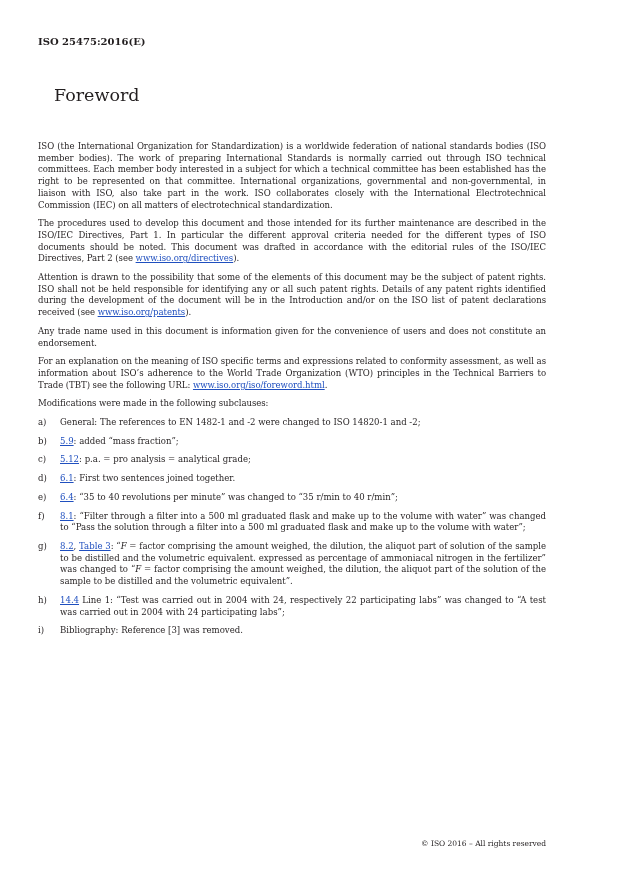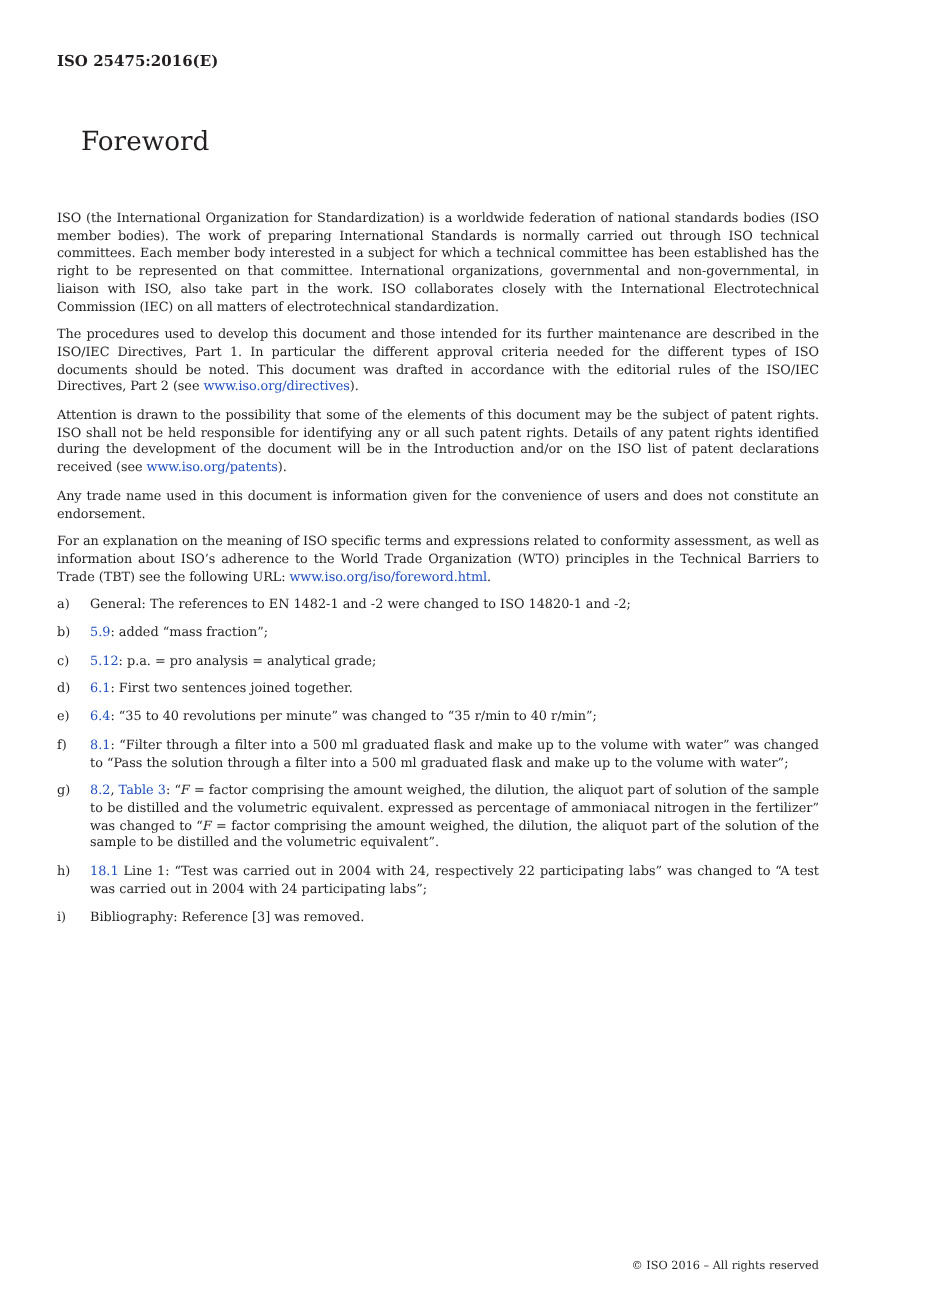--- a/index.html
+++ b/index.html
@@ -15,21 +15,21 @@
     }
     .title {
       position: absolute; top: 85px; left: 16px;
       font-family: "DejaVu Serif", serif; font-weight: normal; font-size: 17.5px;
     }
     .body { position: absolute; top: 121px; left: 0; width: 508px; margin-top: 20px; }
     p {
       margin: 0 0 7px 0; font-size: 8.55px; line-height: 11.7px;
       text-align: justify; letter-spacing: -0.05px;
     }
-    a { color: #1f4fbf; }
+    a { color: #1f4fbf; text-decoration: underline; }
     .li { display: flex; margin: 0 0 7px 0; font-size: 8.55px; line-height: 11.7px; }
     .li .m { width: 22px; flex: 0 0 22px; }
     .li .t { flex: 1; text-align: justify; }
     .footer-left { position: absolute; top: 882px; left: 0; font-size: 9px; }
     .footer-right { position: absolute; top: 839px; right: 0; font-size: 7.5px; }
   </style>
 </head>
 <body>
 
 <div class="page">
@@ -41,20 +41,21 @@
 
     <p><span>The procedures used to develop this document and those intended for its further maintenance are described in the ISO/IEC Directives, Part 1.  In particular the different approval criteria needed for the different types of ISO documents should be noted.  This document was drafted in accordance with the editorial rules of the ISO/IEC Directives, Part 2 (see </span><a>www.iso.org/directives</a><span>).</span></p>
 
     <p><span>Attention is drawn to the possibility that some of the elements of this document may be the subject of patent rights. ISO shall not be held responsible for identifying any or all such patent rights.  Details of any patent rights identified during the development of the document will be in the Introduction and/or on the ISO list of patent declarations received (see </span><a>www.iso.org/patents</a><span>).</span></p>
 
     <p>Any trade name used in this document is information given for the convenience of users and does not constitute an endorsement.</p>
 
     <p><span>For an explanation on the meaning of ISO specific terms and expressions related to conformity assessment, as well as information about ISO’s adherence to the World Trade Organization (WTO) principles in the Technical Barriers to Trade (TBT) see the following URL: </span><a>www.iso.org/iso/foreword.html</a><span>.</span></p>
 
 
+    <p>Modifications were made in the following subclauses:</p>
 
     <div class="li">
       <span class="m">a)</span>
       <span class="t">General:  The references to EN 1482-1 and -2 were changed to ISO 14820-1 and -2;</span>
     </div>
     <div class="li">
       <span class="m">b)</span>
       <span class="t"><a>5.9</a><span>: added “mass fraction”;</span></span>
     </div>
     <div class="li">
@@ -72,21 +73,21 @@
     <div class="li">
       <span class="m">f)</span>
       <span class="t"><a>8.1</a><span>: “Filter through a filter into a 500 ml graduated flask and make up to the volume with water” was changed to “Pass the solution through a filter into a 500 ml graduated flask and make up to the volume with water”;</span></span>
     </div>
     <div class="li">
       <span class="m">g)</span>
       <span class="t"><a>8.2</a><span>, </span><a>Table 3</a><span>: “</span><i>F</i><span> = factor comprising the amount weighed, the dilution, the aliquot part of solution of the sample to be distilled and the volumetric equivalent. expressed as percentage of ammoniacal nitrogen in the fertilizer” was changed to “</span><i>F</i><span> = factor comprising the amount weighed, the dilution, the aliquot part of the solution of the sample to be distilled and the volumetric equivalent”.</span></span>
     </div>
     <div class="li">
       <span class="m">h)</span>
-      <span class="t"><a>18.1</a><span> Line 1: “Test was carried out in 2004 with 24, respectively 22 participating labs” was changed to “A test was carried out in 2004 with 24 participating labs”;</span></span>
+      <span class="t"><a>14.4</a><span> Line 1: “Test was carried out in 2004 with 24, respectively 22 participating labs” was changed to “A test was carried out in 2004 with 24 participating labs”;</span></span>
     </div>
     <div class="li">
       <span class="m">i)</span>
       <span class="t">Bibliography: Reference [3] was removed.</span>
     </div>
   </div>
 
   <div class="footer-left">iv</div>
   <div class="footer-right">© ISO 2016 – All rights reserved</div>
 </div>

